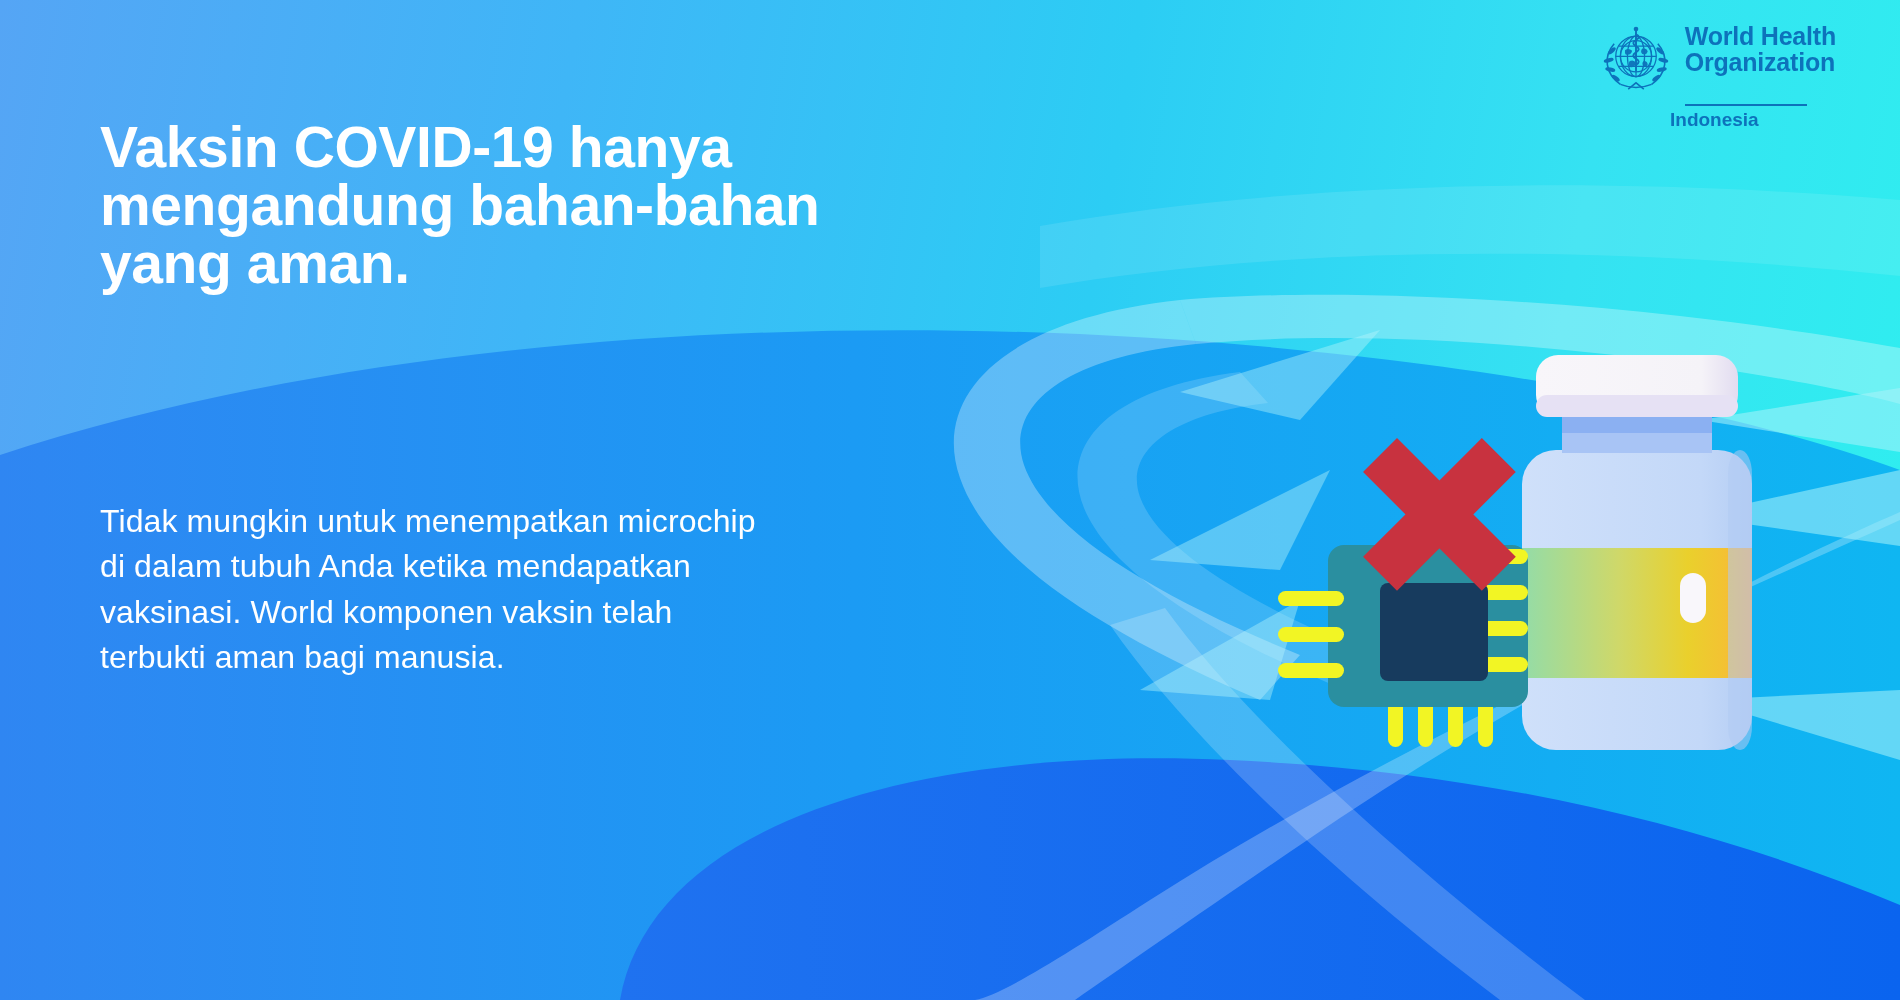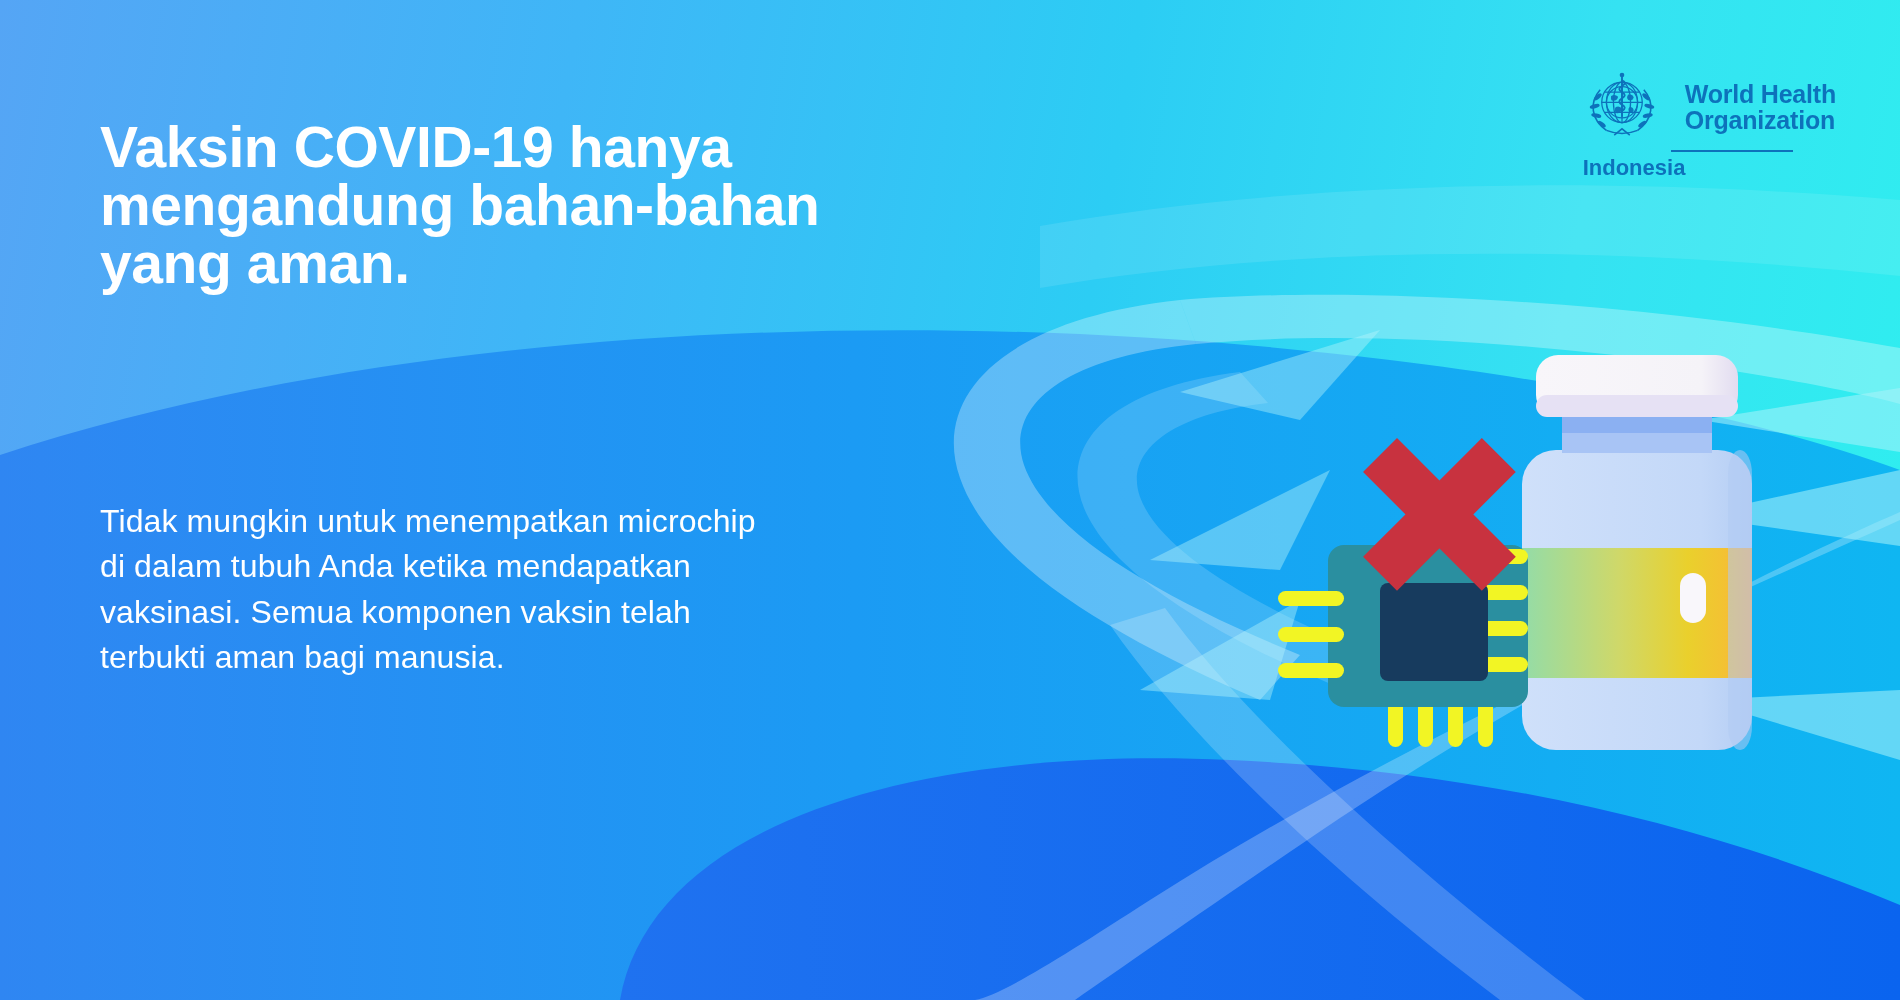--- a/index.html
+++ b/index.html
@@ -48,42 +48,42 @@
   }
 
   
   .brand {
     position: absolute;
     right: 64px;
     top: 22px;
     z-index: 30;
     text-align: left;
   }
-  .brand-row { display: flex; align-items: center; gap: 24px; margin-top: 46px; }
+  .brand-row { display: flex; align-items: flex-start; gap: 10px; }
   .who-emblem { width: 78px; height: 78px; flex: none; }
   .who-wordmark {
     color: #0d72bb;
     font-size: 25px;
     font-weight: bold;
     line-height: 1.03;
     letter-spacing: -0.2px;
     white-space: pre-line;
     padding-top: 2px;
   }
   .brand-rule {
     height: 2px;
     background: #0d72bb;
     margin: 4px 0 3px 88px;
     width: 122px;
   }
   .brand-country {
     color: #0d72bb;
-    font-size: 22px;
+    font-size: 19px;
     font-weight: bold;
-    text-align: left;
+    text-align: center;
     margin-right: 4px;
   }
   .brand-tagline {
     color: #0d72bb;
     font-size: 22px;
     font-weight: bold;
     line-height: 1.12;
     margin-top: 26px;
     margin-left: 2px;
     white-space: pre-line;
@@ -155,21 +155,21 @@
       <path d="M1040,288 C1260,250 1560,240 1900,276 L1900,200 C1560,172 1270,186 1040,226 Z" fill="#ffffff" opacity="0.10"></path>
     </svg>
   </div>
 
   <div class="headline">Vaksin COVID-19 hanya
 mengandung bahan-bahan
 yang aman.</div>
 
   <div class="body-copy">Tidak mungkin untuk menempatkan microchip
 di dalam tubuh Anda ketika mendapatkan
-vaksinasi. Semua komponen vaksin telah
+vaksinasi. World komponen vaksin telah
 terbukti aman bagi manusia.</div>
 
   <div class="brand">
     <div class="brand-row">
       <span class="who-emblem">
         <svg viewBox="0 0 100 100" aria-hidden="true">
           <g fill="none" stroke="#0d72bb" stroke-width="1.6">
             <circle cx="50" cy="44" r="26"></circle>
             <circle cx="50" cy="44" r="20"></circle>
             <ellipse cx="50" cy="44" rx="11" ry="26"></ellipse>

